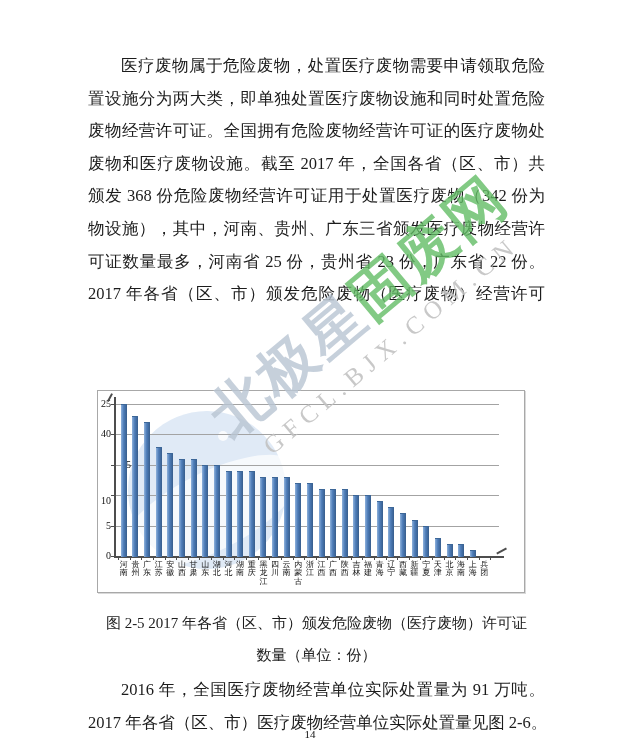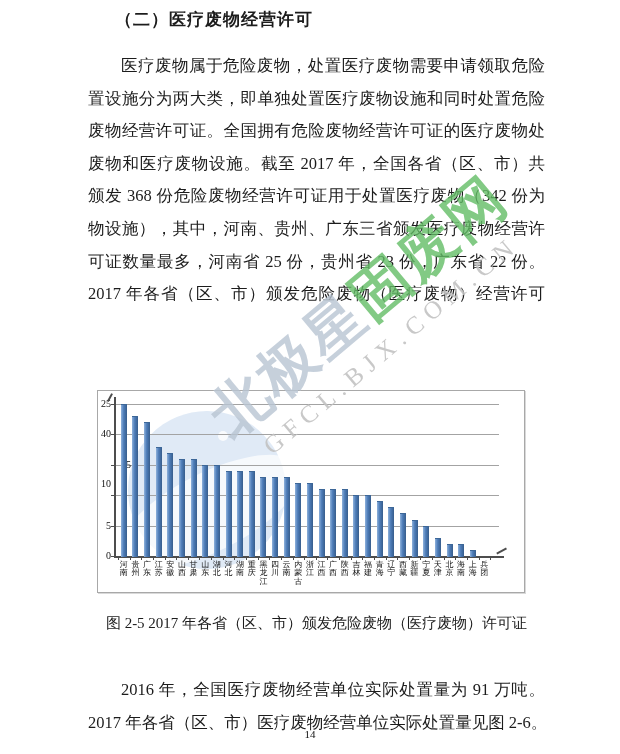--- a/index.html
+++ b/index.html
@@ -55,21 +55,20 @@
   .wm-main{font-size:58px;font-weight:bold;letter-spacing:3px;line-height:60px;white-space:nowrap;}
   .wm-gray{color:#b9c5d3;opacity:.8;}
   .wm-green{color:#63bd66;opacity:.8;}
   .wm-sub{font-size:25px;letter-spacing:7px;color:#c3c3c3;opacity:.9;margin-top:6px;white-space:nowrap;}
 </style>
 </head>
 <body>
 
 <div class="page">
 
-  <div class="heading">（二）医疗废物经营许可</div>
 
   <div class="para p1">
       <div class="tline indent">医疗废物属于危险废物，处置医疗废物需要申请领取危险</div>
       <div class="tline">置设施分为两大类，即单独处置医疗废物设施和同时处置危险</div>
       <div class="tline">废物经营许可证。全国拥有危险废物经营许可证的医疗废物处</div>
       <div class="tline">废物和医疗废物设施。截至 2017 年，全国各省（区、市）共</div>
       <div class="tline">颁发 368 份危险废物经营许可证用于处置医疗废物（342 份为</div>
       <div class="tline">物设施），其中，河南、贵州、广东三省颁发医疗废物经营许</div>
       <div class="tline">可证数量最多，河南省 25 份，贵州省 23 份，广东省 22 份。</div>
       <div class="tline">2017 年各省（区、市）颁发危险废物（医疗废物）经营许可</div>
@@ -81,21 +80,21 @@
       <div class="globe-c2"></div>
       <div class="globe-c3"></div>
     </div>
     <div id="chart">
         <div class="ylabel" style="top:160px;">0</div>
         <div class="ytick" style="top:165px;"></div>
         <div class="gridline" style="top:134.6px;"></div>
         <div class="ylabel" style="top:129.6px;">5</div>
         <div class="ytick" style="top:134.6px;"></div>
         <div class="gridline" style="top:104.2px;"></div>
-        <div class="ylabel" style="top:88px;">10</div>
+        <div class="ylabel" style="top:105px;">10</div>
         <div class="ytick" style="top:104.2px;"></div>
         <div class="gridline" style="top:73.8px;"></div>
         <div class="ylabel" style="top:68.8px;margin-left:20px;">15</div>
         <div class="ytick" style="top:73.8px;"></div>
         <div class="gridline" style="top:43.400000000000006px;"></div>
         <div class="ylabel" style="top:38.400000000000006px;">40</div>
         <div class="ytick" style="top:43.400000000000006px;"></div>
         <div class="gridline" style="top:13px;"></div>
         <div class="ylabel" style="top:8px;">25</div>
         <div class="ytick" style="top:13px;"></div>
@@ -294,20 +293,21 @@
         <div class="xtick" style="left:380.5px;"></div>
         <div class="xlabel" style="left:380.5px;width:11.63px;">
           <span>兵</span>
           <span>团</span>
         </div>
         <div class="xtick" style="left:392.2px;"></div>
       </div>
   </figure>
 
   <div class="caption c1">图 2-5 2017 年各省（区、市）颁发危险废物（医疗废物）许可证</div>
+  <div class="caption c2">数量（单位：份）</div>
 
   <div class="para p2">
       <div class="tline indent">2016 年，全国医疗废物经营单位实际处置量为 91 万吨。</div>
       <div class="tline">2017 年各省（区、市）医疗废物经营单位实际处置量见图 2-6。</div>
     </div>
 
   <div class="pagenum">14</div>
 
   <div class="wm">
     <div class="wm-main">

